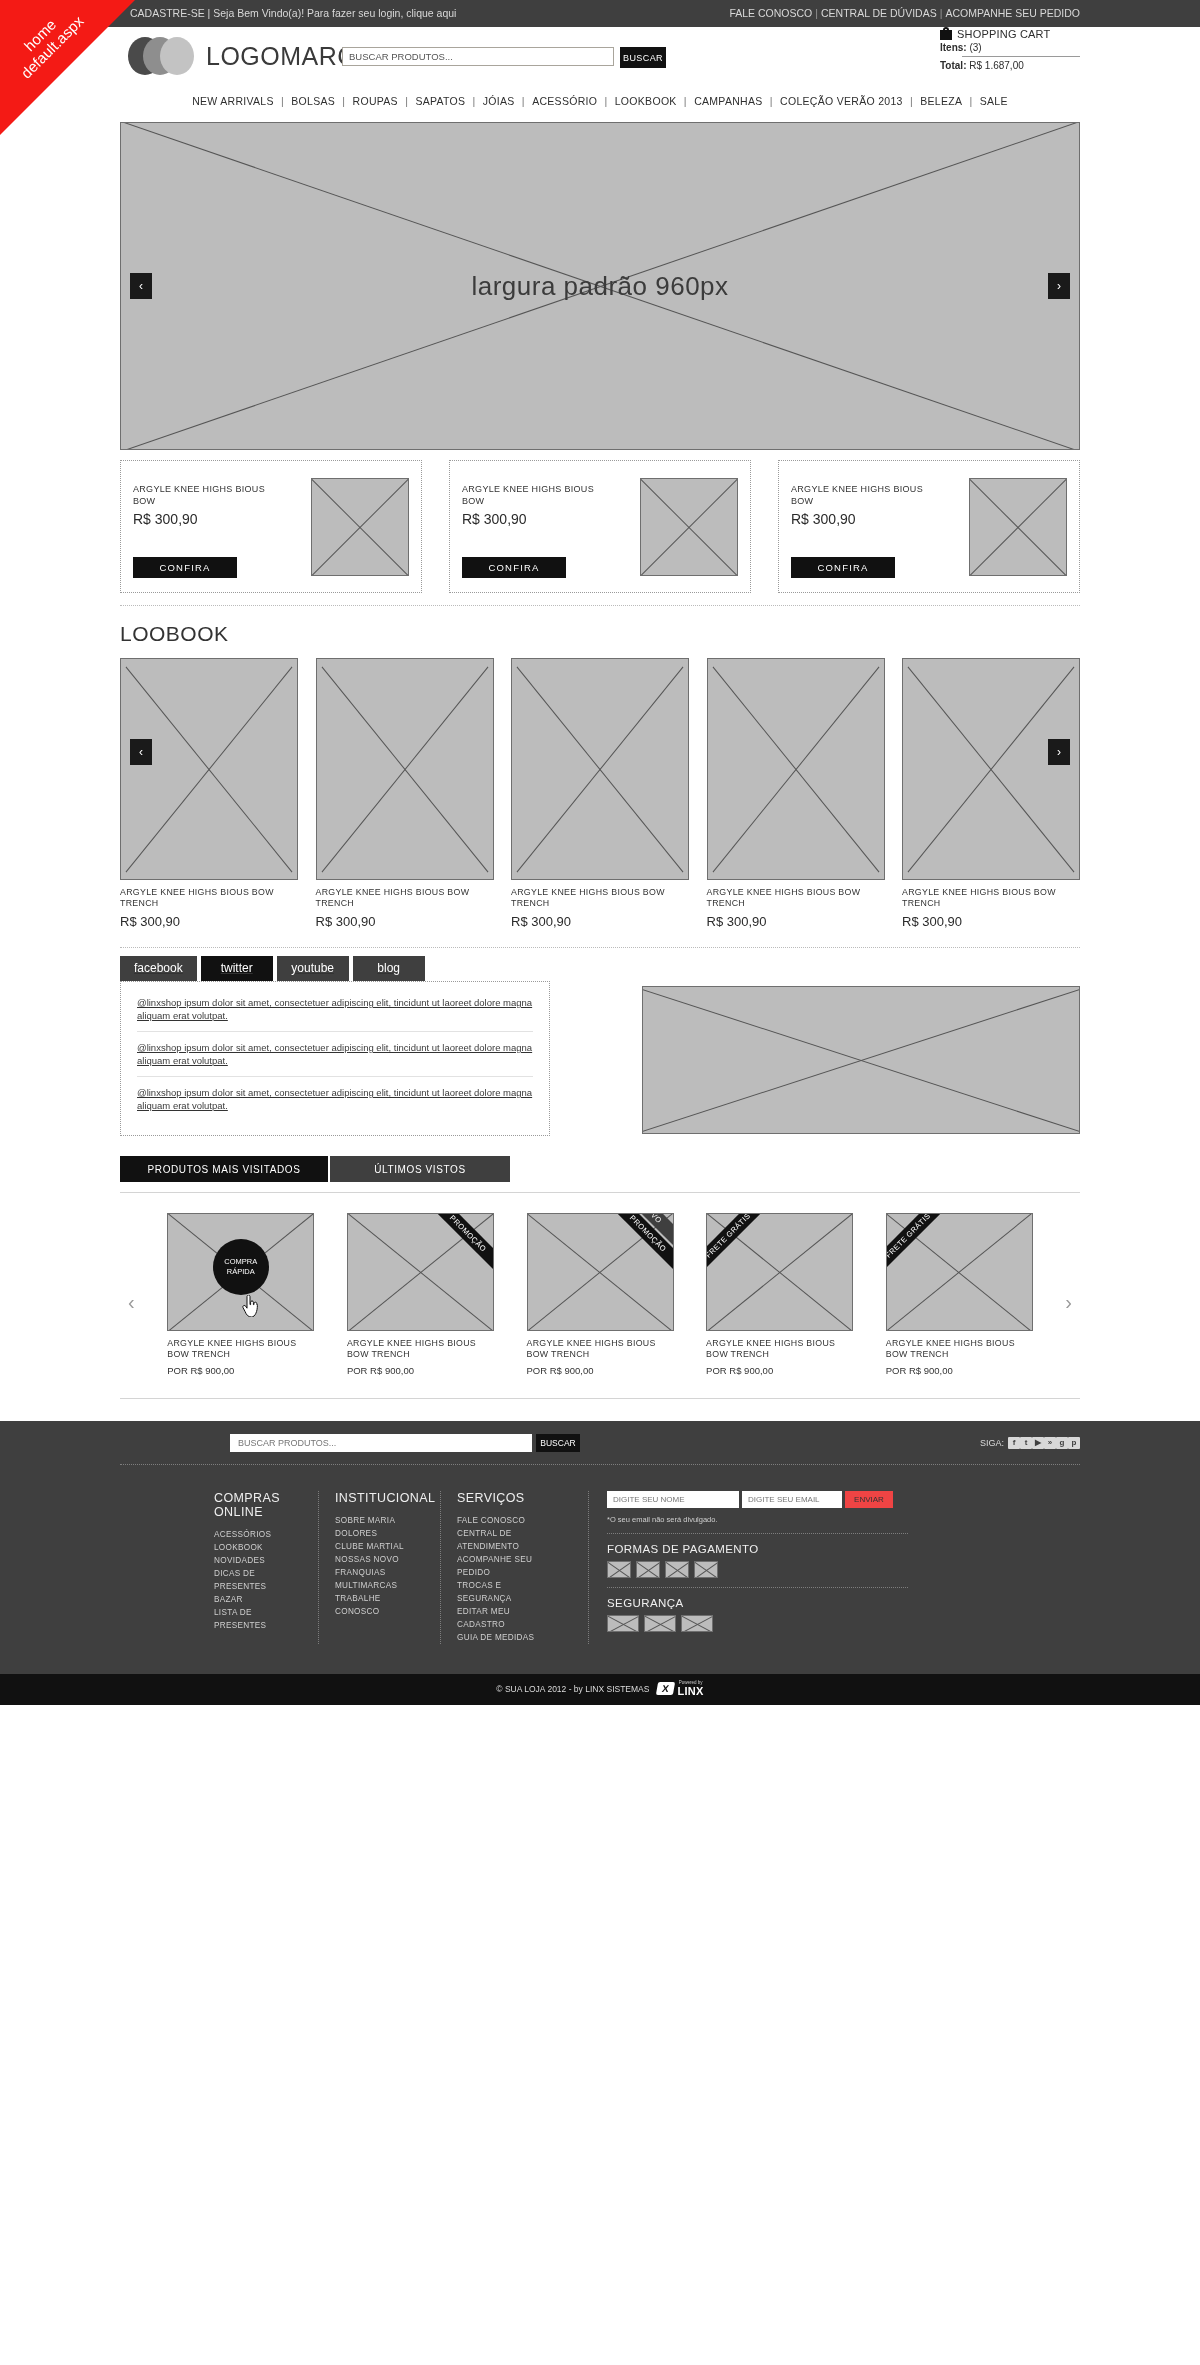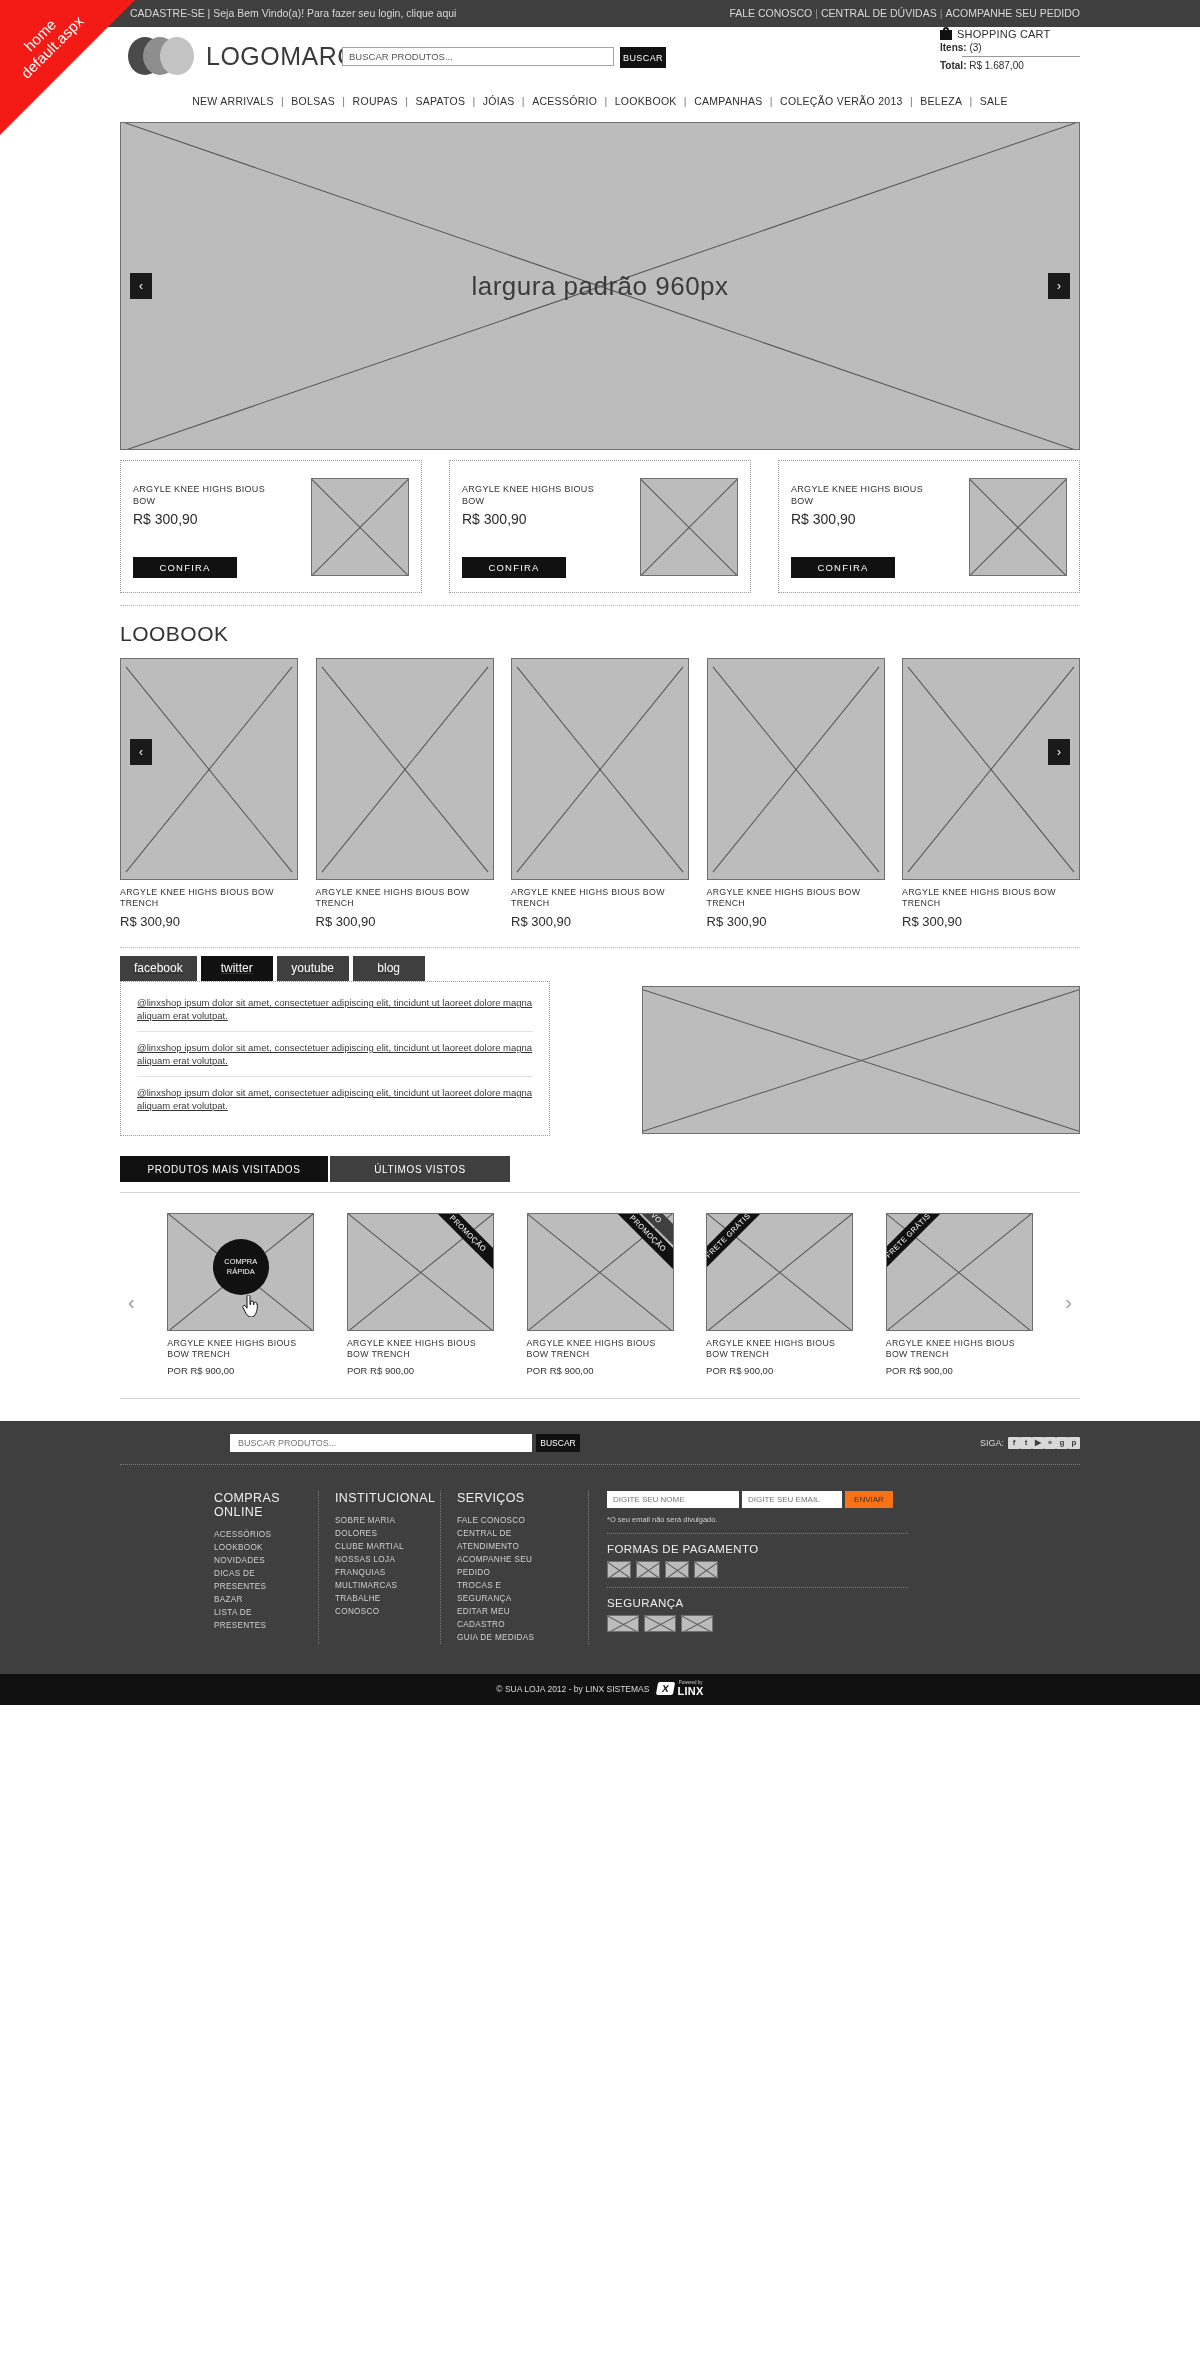--- a/index.html
+++ b/index.html
@@ -194,21 +194,21 @@
   #fcol-2 { width: 130px; }
   .fcol h4 { font-size: 12.5px; color: #efefef; font-weight: 400; letter-spacing: .4px; margin-bottom: 9px; }
   .fcol a { display: block; font-size: 8.2px; color: #cfcfcf; text-decoration: none; line-height: 13px; letter-spacing: .3px; }
 
   #fnews { width: 320px; margin-left: 18px; border-left: 1px dotted #7d7d7d; padding-left: 18px; }
   #fnews-row { display: flex; gap: 3px; }
   .fnews-in { height: 17px; border: 0; background: #fff; font-size: 8px; padding: 0 6px; color: #555;
     font-family: "Liberation Sans", sans-serif; }
   #fnews-name { width: 132px; }
   #fnews-email { width: 100px; }
-  #fnews-btn { width: 48px; height: 17px; background: #f97316; color: #333; border: 0; font-size: 8px; cursor: pointer;
+  #fnews-btn { width: 48px; height: 17px; background: #ef4444; color: #333; border: 0; font-size: 8px; cursor: pointer;
     font-family: "Liberation Sans", sans-serif; }
   #fnews-note { font-size: 7.5px; color: #cfcfcf; margin-top: 7px; }
   .fn-hr { border: 0; border-top: 1px dotted #7d7d7d; margin: 9px 0; }
   .fn-h { font-size: 11.5px; color: #efefef; letter-spacing: .4px; margin-bottom: 6px; font-weight: 400; }
   .badge-row { display: flex; gap: 5px; }
   .badge-wf { width: 24px; height: 17px; }
 
   #copyright { background: #111; color: #dcdcdc; font-size: 8.5px; text-align: center; padding: 7px 0 8px; }
   #copyright .inner { display: inline-flex; align-items: center; gap: 8px; }
   .linx-mark { display: inline-flex; align-items: center; gap: 3px; }
@@ -438,21 +438,21 @@
         <a href="#">LOOKBOOK</a>
         <a href="#">NOVIDADES</a>
         <a href="#">DICAS DE PRESENTES</a>
         <a href="#">BAZAR</a>
         <a href="#">LISTA DE PRESENTES</a>
       </div>
     <div class="fcol" id="fcol-1">
         <h4>INSTITUCIONAL</h4>
         <a href="#">SOBRE MARIA DOLORES</a>
         <a href="#">CLUBE MARTIAL</a>
-        <a href="#">NOSSAS LOJA</a>
+        <a href="#">NOSSAS NOVO</a>
         <a href="#">FRANQUIAS</a>
         <a href="#">MULTIMARCAS</a>
         <a href="#">TRABALHE CONOSCO</a>
       </div>
     <div class="fcol" id="fcol-2">
         <h4>SERVIÇOS</h4>
         <a href="#">FALE CONOSCO</a>
         <a href="#">CENTRAL DE ATENDIMENTO</a>
         <a href="#">ACOMPANHE SEU PEDIDO</a>
         <a href="#">TROCAS E SEGURANÇA</a>

